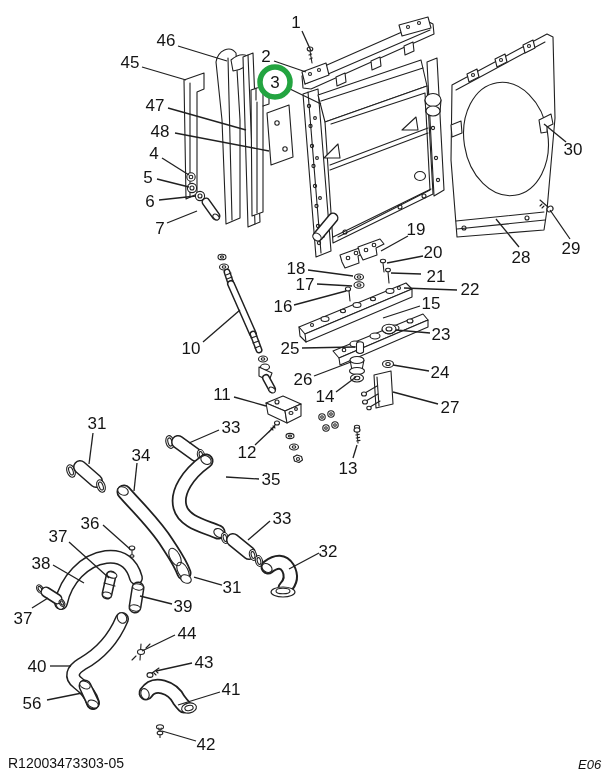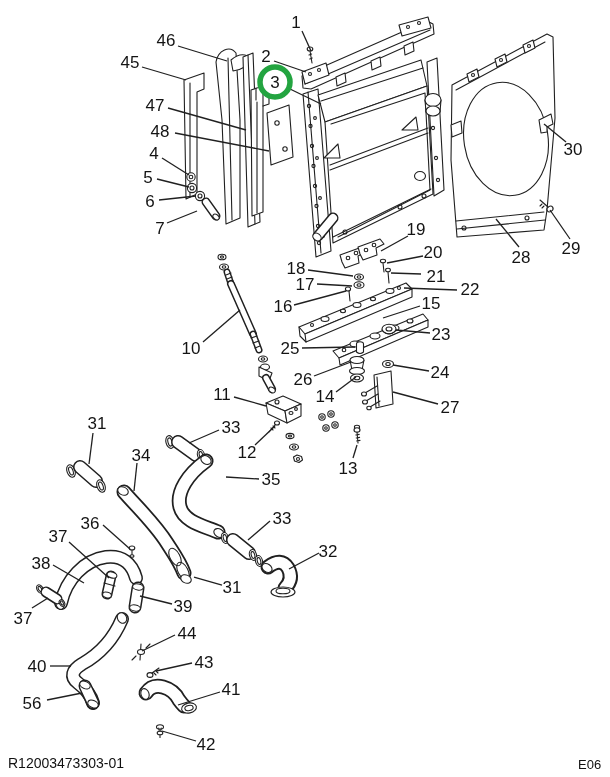--- a/index.html
+++ b/index.html
@@ -6,21 +6,21 @@
   .page{position:relative;width:610px;height:777px;background:#fff;overflow:hidden;
         font-family:"Liberation Sans",sans-serif;}
   svg{position:absolute;left:0;top:0;}
   .ln{fill:none;stroke:#202020;stroke-width:1.1;stroke-linejoin:round;stroke-linecap:round;}
   .fw{fill:#fff;stroke:#202020;stroke-width:1.1;stroke-linejoin:round;}
   .tube-o{fill:none;stroke:#202020;stroke-linecap:round;}
   .tube-i{fill:none;stroke:#fff;stroke-linecap:round;}
   .callout{font:17px "Liberation Sans",sans-serif;fill:#141414;text-anchor:middle;}
   .leader{stroke:#202020;stroke-width:1.3;}
   .doc-number{position:absolute;left:8px;top:755px;font-size:14px;color:#111;}
-  .page-code{position:absolute;left:578px;top:757px;font-size:13px;color:#111;}
+  .page-code{position:absolute;left:578px;top:757px;font-size:13px;color:#111;font-style:italic;}
 </style>
 </head>
 <body>
 
 <div class="page">
 <svg width="610" height="777" viewBox="0 0 610 777">
 
   <g>
     <path class="fw" d="M184,80 L204,73 L204,89 L197,92 L197,194 L186,199 Z"></path>
     <path class="ln" d="M190,83 L190,197"></path>
@@ -444,15 +444,15 @@
         <line x1="220" y1="692" x2="178" y2="705" class="leader"></line>
         <text x="231" y="695" class="callout">41</text>
         <line x1="196" y1="741" x2="162" y2="731" class="leader"></line>
         <text x="206" y="750" class="callout">42</text>
         <line x1="290" y1="89" x2="321" y2="104" class="leader"></line>
         <circle cx="275" cy="82" r="15" fill="#fff" stroke="#23a440" stroke-width="5.5"></circle>
         <text x="275" y="88" class="callout">3</text>
       </g>
 </svg>
 
-<div class="doc-number">R12003473303-01</div>
+<div class="doc-number">R12003473303-05</div>
 <div class="page-code">E06</div>
 </div>
 
 </body></html>

